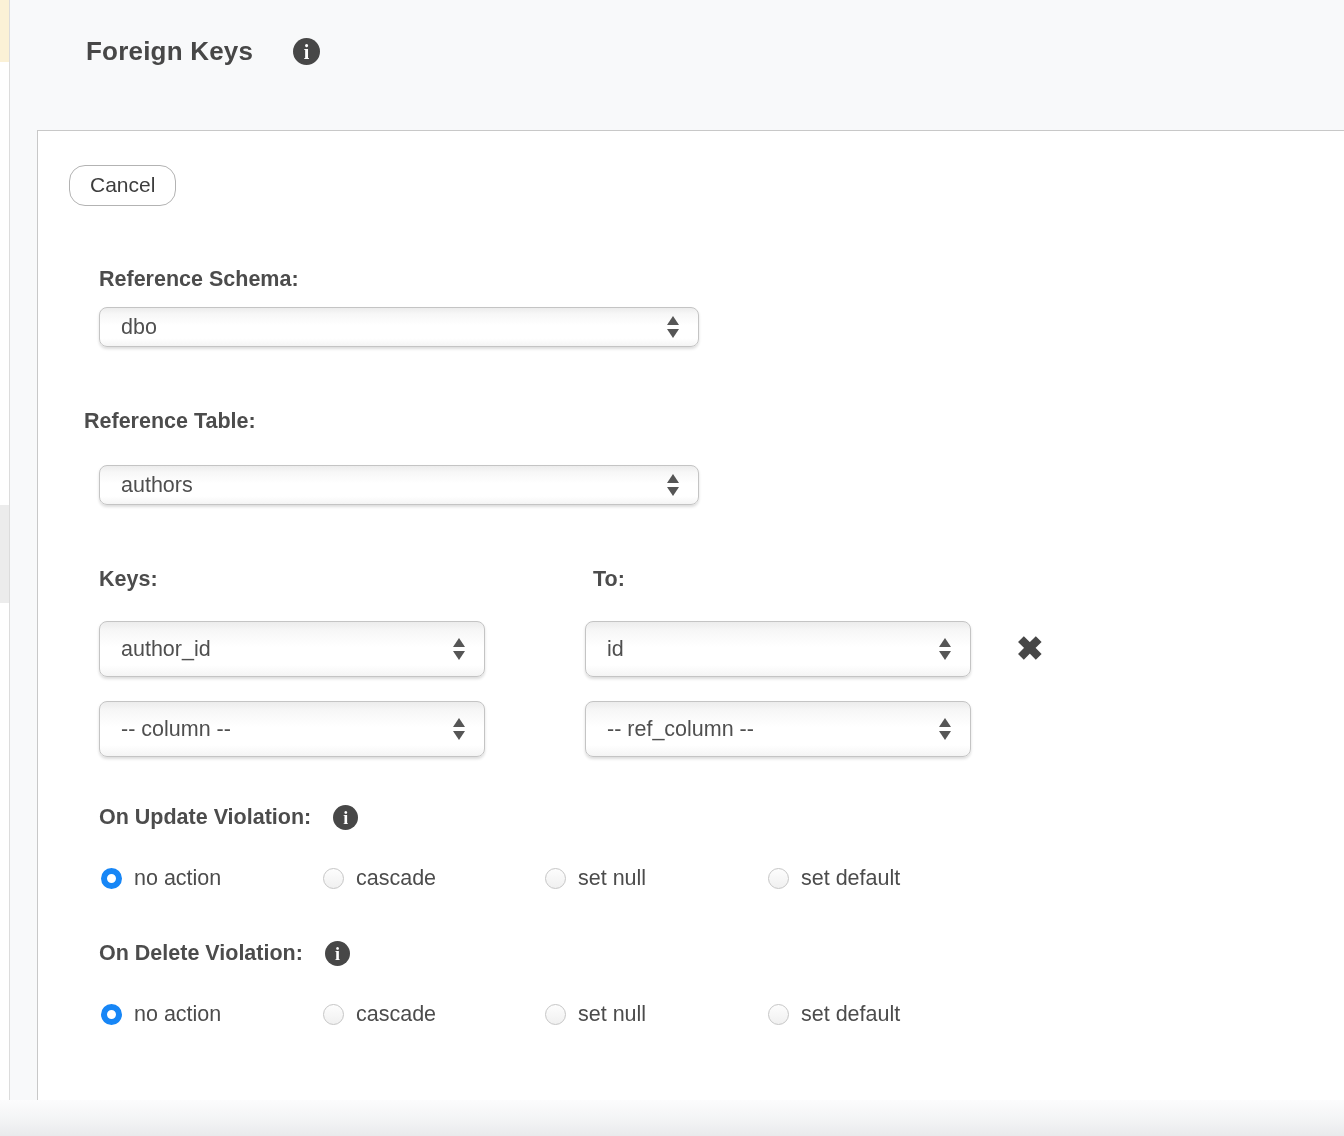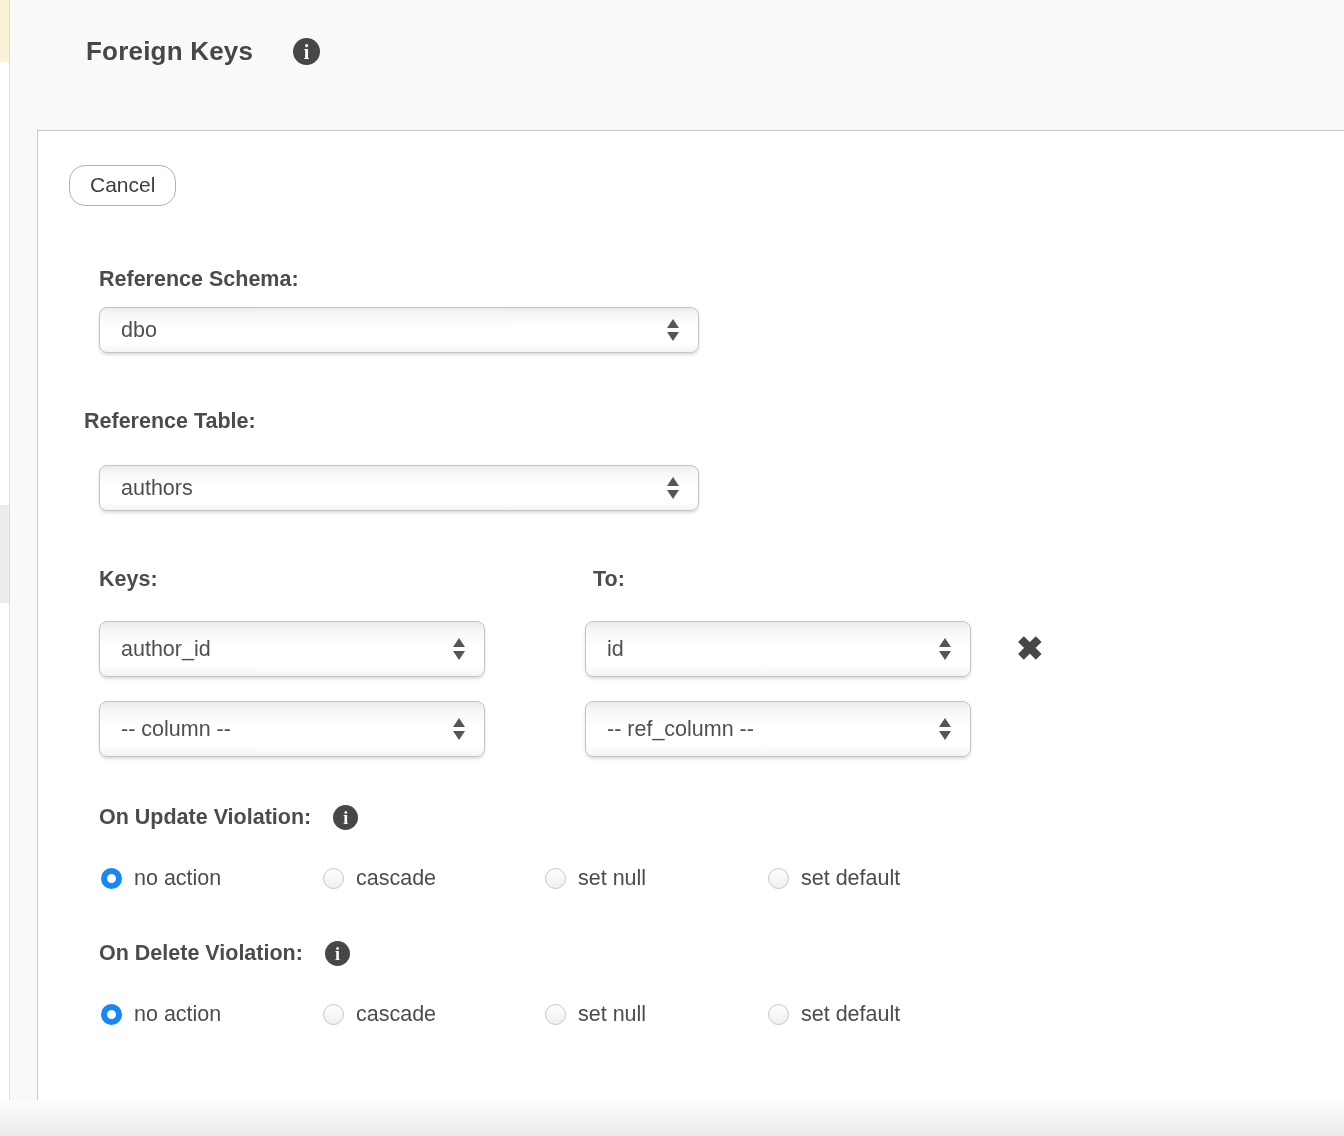--- a/index.html
+++ b/index.html
@@ -33,21 +33,21 @@
 
   .cancel-btn{position:absolute;left:31px;top:34px;
     background:#ffffff;border:1px solid #b3b3b3;border-radius:16px;
     font-family:"Liberation Sans", sans-serif;
     font-size:21px;color:#3d3d3d;padding:7px 20px 8px 20px;cursor:pointer;}
 
   .field-label{position:absolute;font-size:21.5px;font-weight:bold;color:#4c4c4c;
     display:flex;align-items:center;gap:22px;white-space:nowrap;}
 
   
-  .select{position:absolute;height:46px;box-sizing:border-box;
+  .select{position:absolute;height:40px;box-sizing:border-box;
     border:1px solid #c4c4c4;border-radius:8px;
     background:linear-gradient(180deg,#ececec 0%,#f7f7f7 16%,#ffffff 46%,#ffffff 80%,#f4f4f4 100%);
     box-shadow:0 2px 3px rgba(0,0,0,0.14);
     display:flex;align-items:center;padding:0 52px 0 21px;
     font-size:21.5px;color:#4f4f4f;cursor:pointer;}
   .select.tall{height:56px;}
   .select-arrows{position:absolute;right:19px;top:50%;transform:translateY(-50%);
     display:flex;flex-direction:column;align-items:center;gap:4px;}
   .select-arrows::before{content:"";display:block;width:0;height:0;
     border-left:6px solid transparent;border-right:6px solid transparent;

